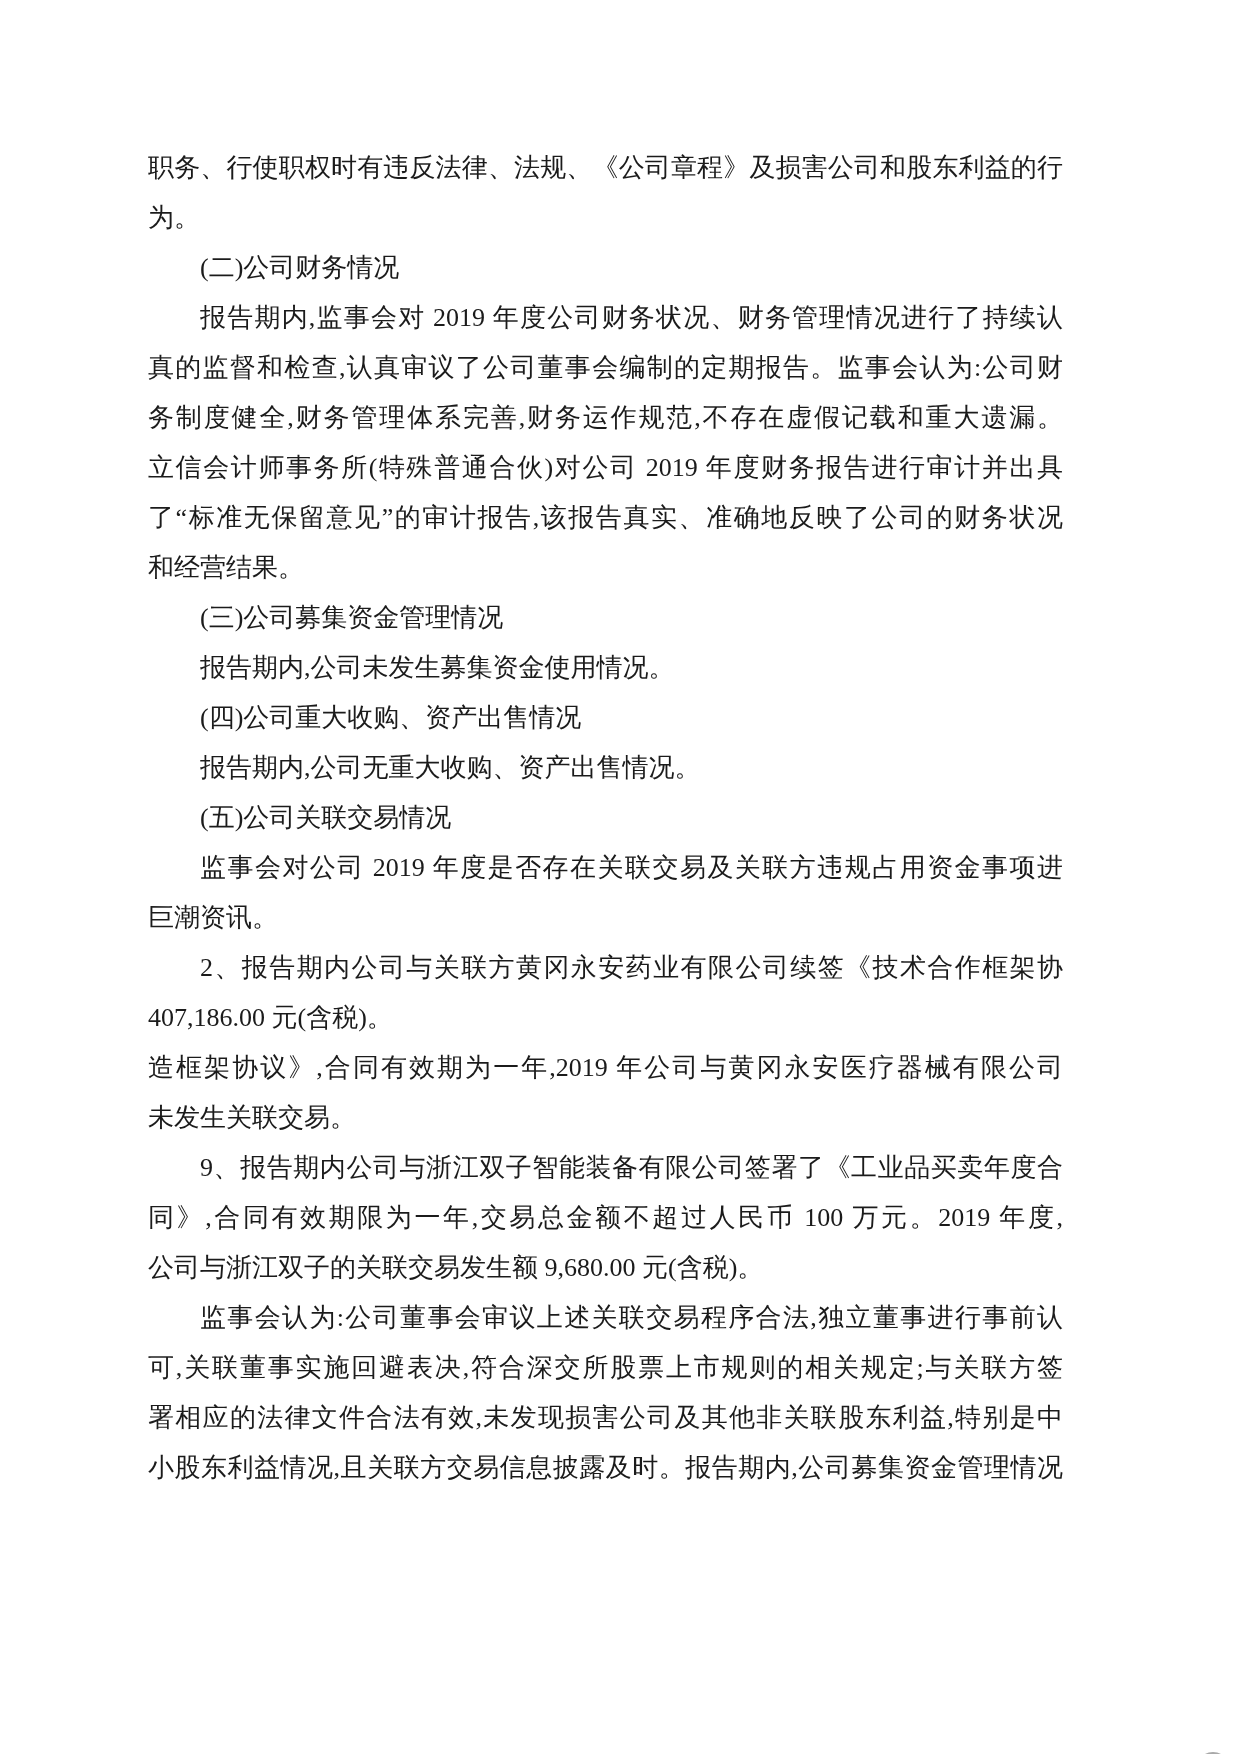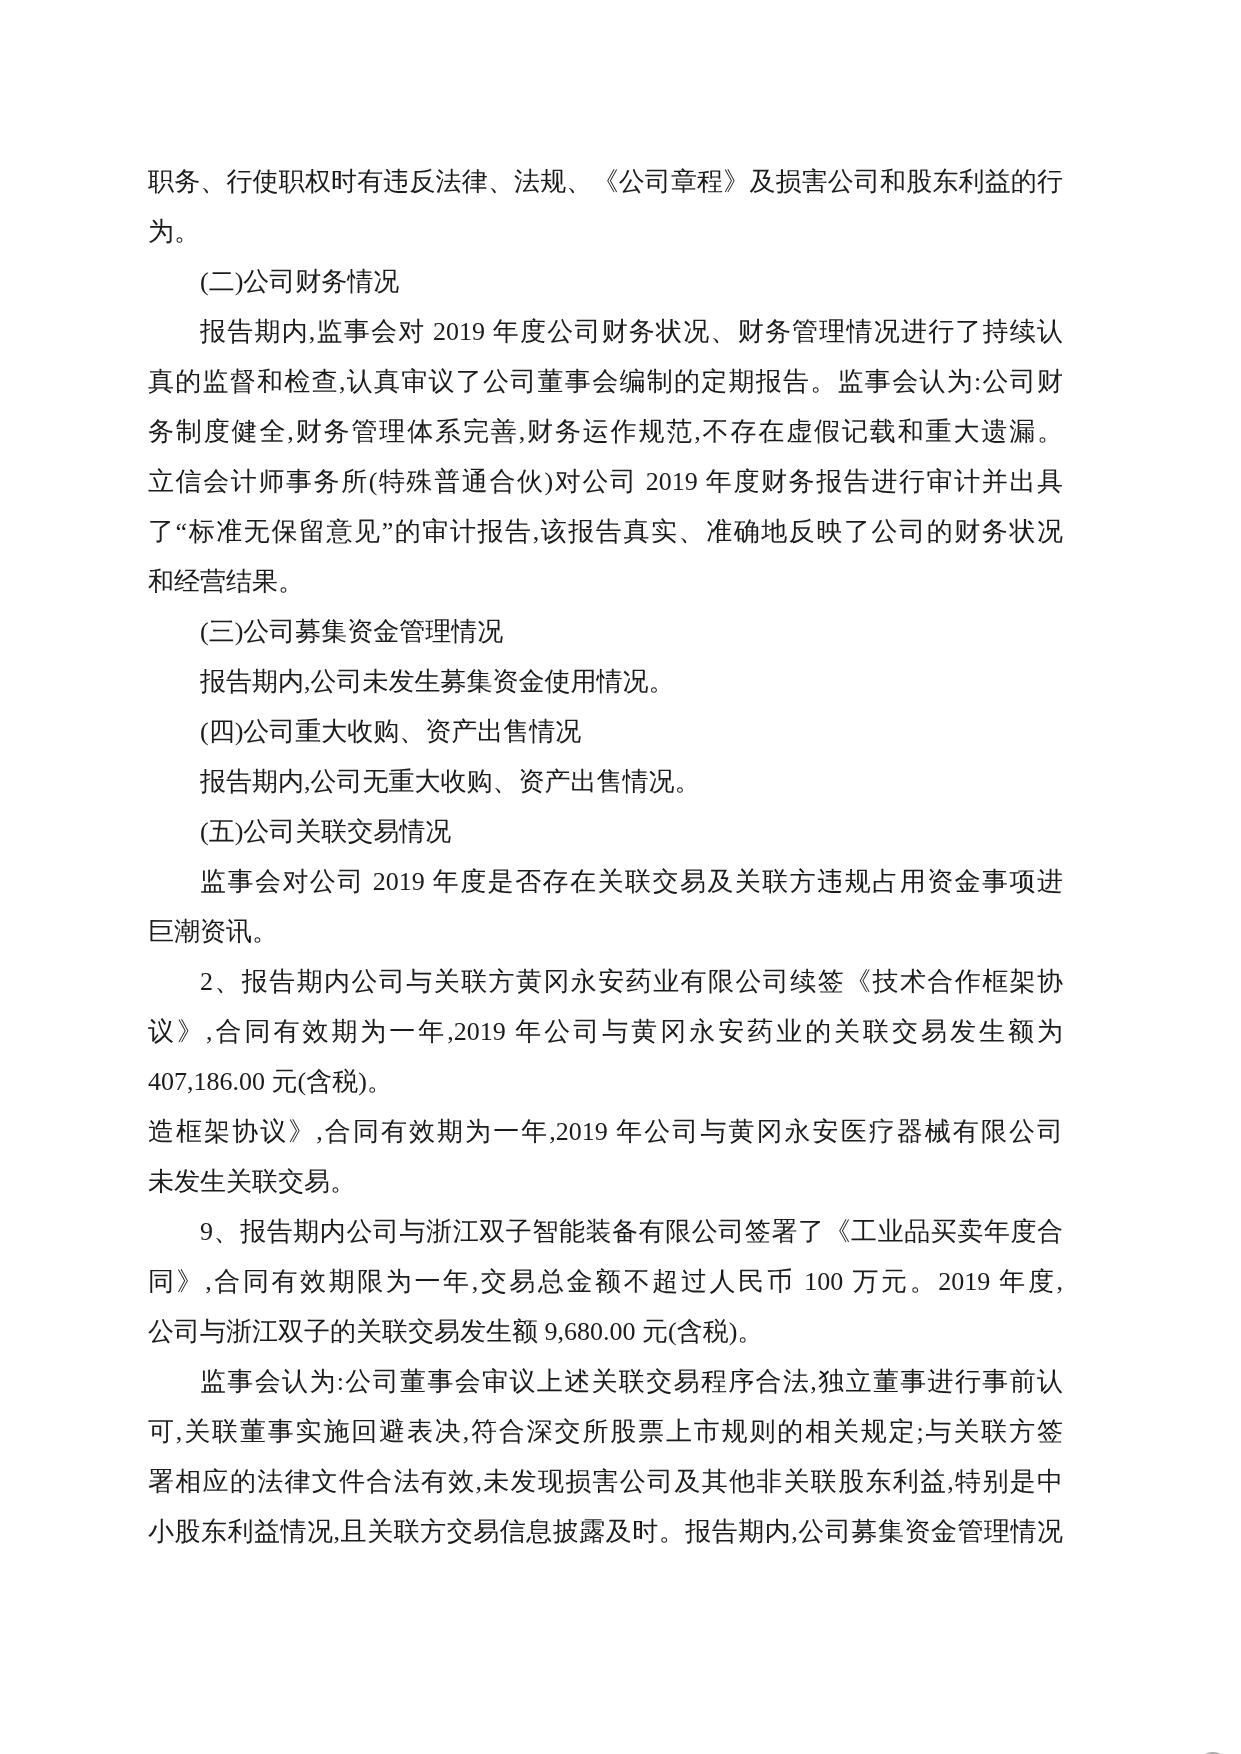--- a/index.html
+++ b/index.html
@@ -10,21 +10,21 @@
   body {
     width: 1241px;
     height: 1754px;
     position: relative;
     font-family: "Liberation Serif", serif;
     overflow: hidden;
   }
   .text-block {
     position: absolute;
     left: 148px;
-    top: 157px;
+    top: 143px;
     width: 915px;
     font-size: 26px;
     line-height: 50px;
     color: #1b1b1b;
   }
   .line {
     height: 50px;
     overflow: hidden;
     text-align: justify;
     white-space: pre-wrap;
@@ -89,21 +89,20 @@
   <div class="line fill">了“标准无保留意见”的审计报告,该报告真实、准确地反映了公司的财务状况</div>
   <div class="line">和经营结果。</div>
   <div class="line indent">(三)公司募集资金管理情况</div>
   <div class="line indent">报告期内,公司未发生募集资金使用情况。</div>
   <div class="line indent">(四)公司重大收购、资产出售情况</div>
   <div class="line indent">报告期内,公司无重大收购、资产出售情况。</div>
   <div class="line indent">(五)公司关联交易情况</div>
   <div class="line indent fill">监事会对公司 2019 年度是否存在关联交易及关联方违规占用资金事项进</div>
   <div class="line">巨潮资讯。</div>
   <div class="line indent fill">2、报告期内公司与关联方黄冈永安药业有限公司续签《技术合作框架协</div>
-  <div class="line fill">议》,合同有效期为一年,2019 年公司与黄冈永安药业的关联交易发生额为</div>
   <div class="line">407,186.00 元(含税)。</div>
   <div class="line fill">造框架协议》,合同有效期为一年,2019 年公司与黄冈永安医疗器械有限公司</div>
   <div class="line">未发生关联交易。</div>
   <div class="line indent fill">9、报告期内公司与浙江双子智能装备有限公司签署了《工业品买卖年度合</div>
   <div class="line fill">同》,合同有效期限为一年,交易总金额不超过人民币 100 万元。2019 年度,</div>
   <div class="line">公司与浙江双子的关联交易发生额 9,680.00 元(含税)。</div>
   <div class="line indent fill">监事会认为:公司董事会审议上述关联交易程序合法,独立董事进行事前认</div>
   <div class="line fill">可,关联董事实施回避表决,符合深交所股票上市规则的相关规定;与关联方签</div>
   <div class="line fill">署相应的法律文件合法有效,未发现损害公司及其他非关联股东利益,特别是中</div>
   <div class="line fill">小股东利益情况,且关联方交易信息披露及时。报告期内,公司募集资金管理情况</div>

